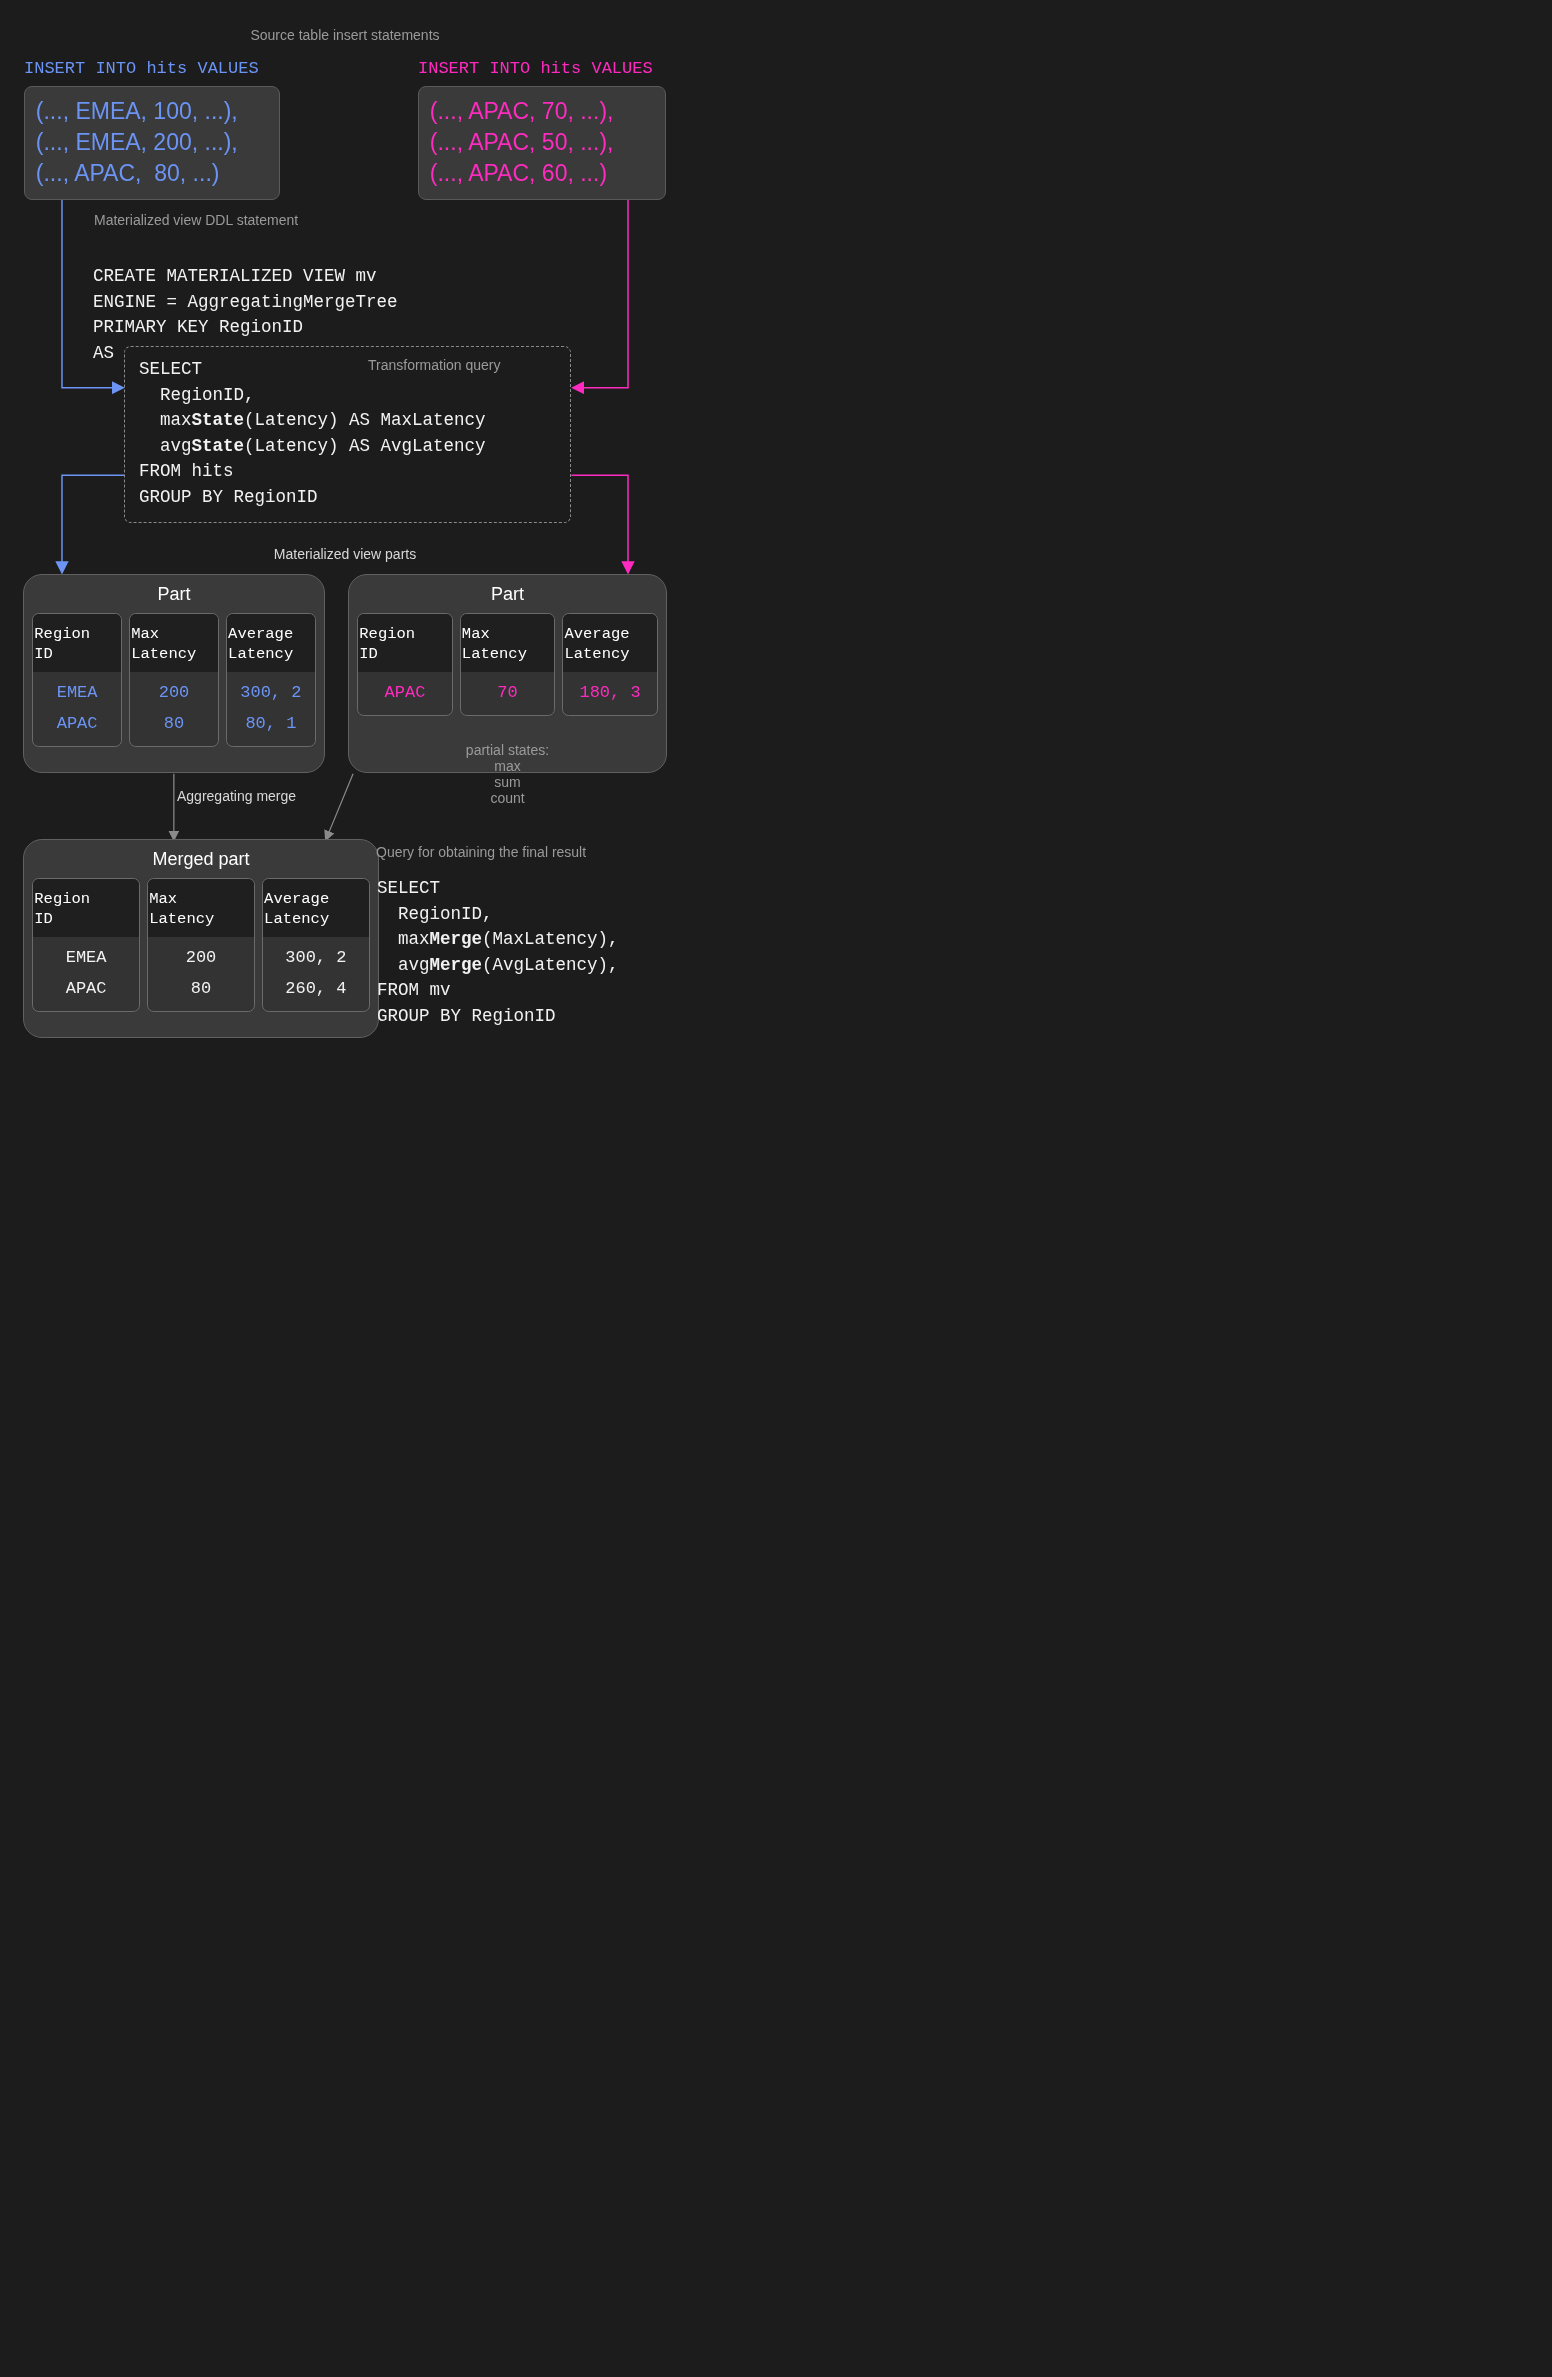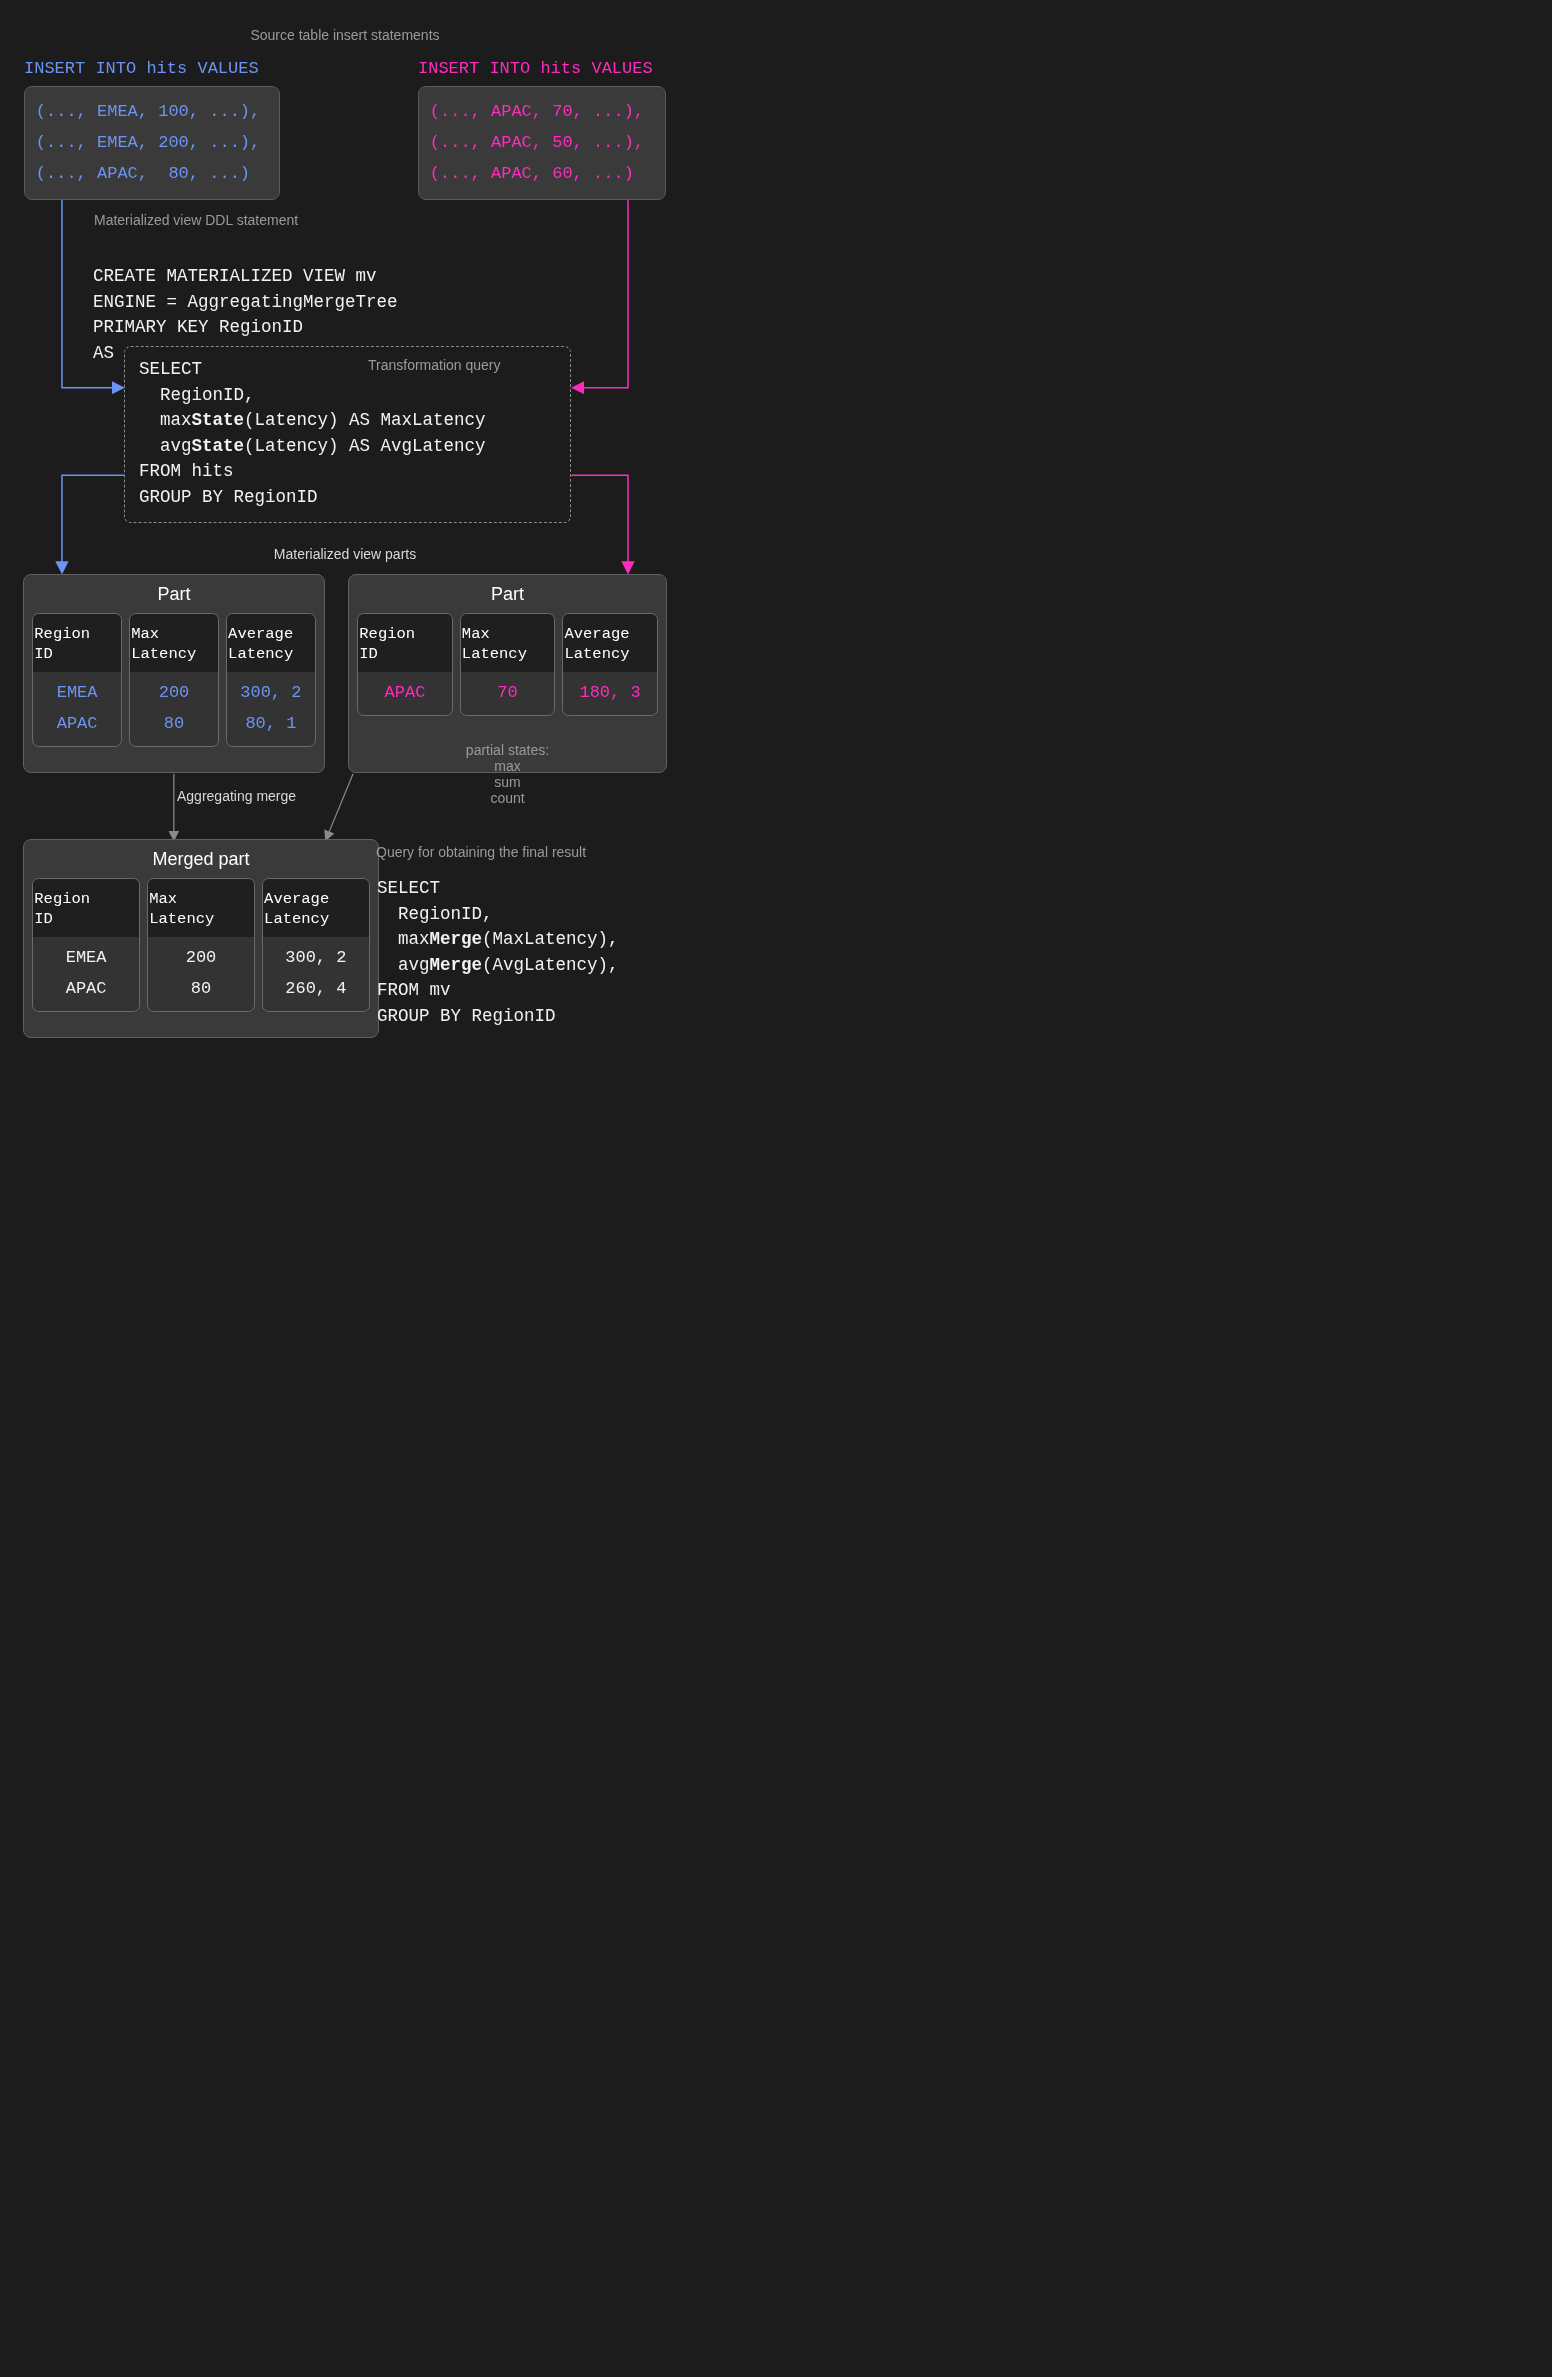--- a/index.html
+++ b/index.html
@@ -20,39 +20,39 @@
   .pink{color:#ff2bc0;}
 
   
   .codebox{
     background:#3a3a3a;
     border:0.7px solid #5a5a5a;
     border-radius:8px;
     box-sizing:border-box;
     padding:9.4px 10.8px;
   }
-  .codebox .line{font-family:Liberation Mono, monospace;font-size:17px;line-height:31px;white-space:pre;}
+  .codebox .line{font-family:Liberation Sans, sans-serif;font-size:23px;line-height:31px;white-space:pre;}
 
   
   .ddl-line{font-family:"Liberation Mono", monospace;font-size:17.5px;line-height:25.6px;color:#f2f2f2;white-space:pre;}
 
   
   .dashbox{
     border:1.3px dashed #8a8a8a;
     border-radius:6.7px;
     box-sizing:border-box;
   }
   .q-line{font-family:"Liberation Mono", monospace;font-size:17.5px;line-height:25.6px;color:#f2f2f2;white-space:pre;}
   .q-line b{font-weight:bold;}
 
   
   .part{
     background:#3a3a3a;
     border:0.7px solid #606060;
-    border-radius:8px;
+    border-radius:19px;
     box-sizing:border-box;
   }
   .part-title{
     text-align:center;color:#ffffff;font-size:18px;
     font-family:"Liberation Sans", sans-serif;
     padding-top:9.4px;
   }
   .cols{display:flex;gap:6.7px;padding:8px 8px 10.8px 8px;box-sizing:border-box;}
   .col{
     border:0.7px solid #6a6a6a;

